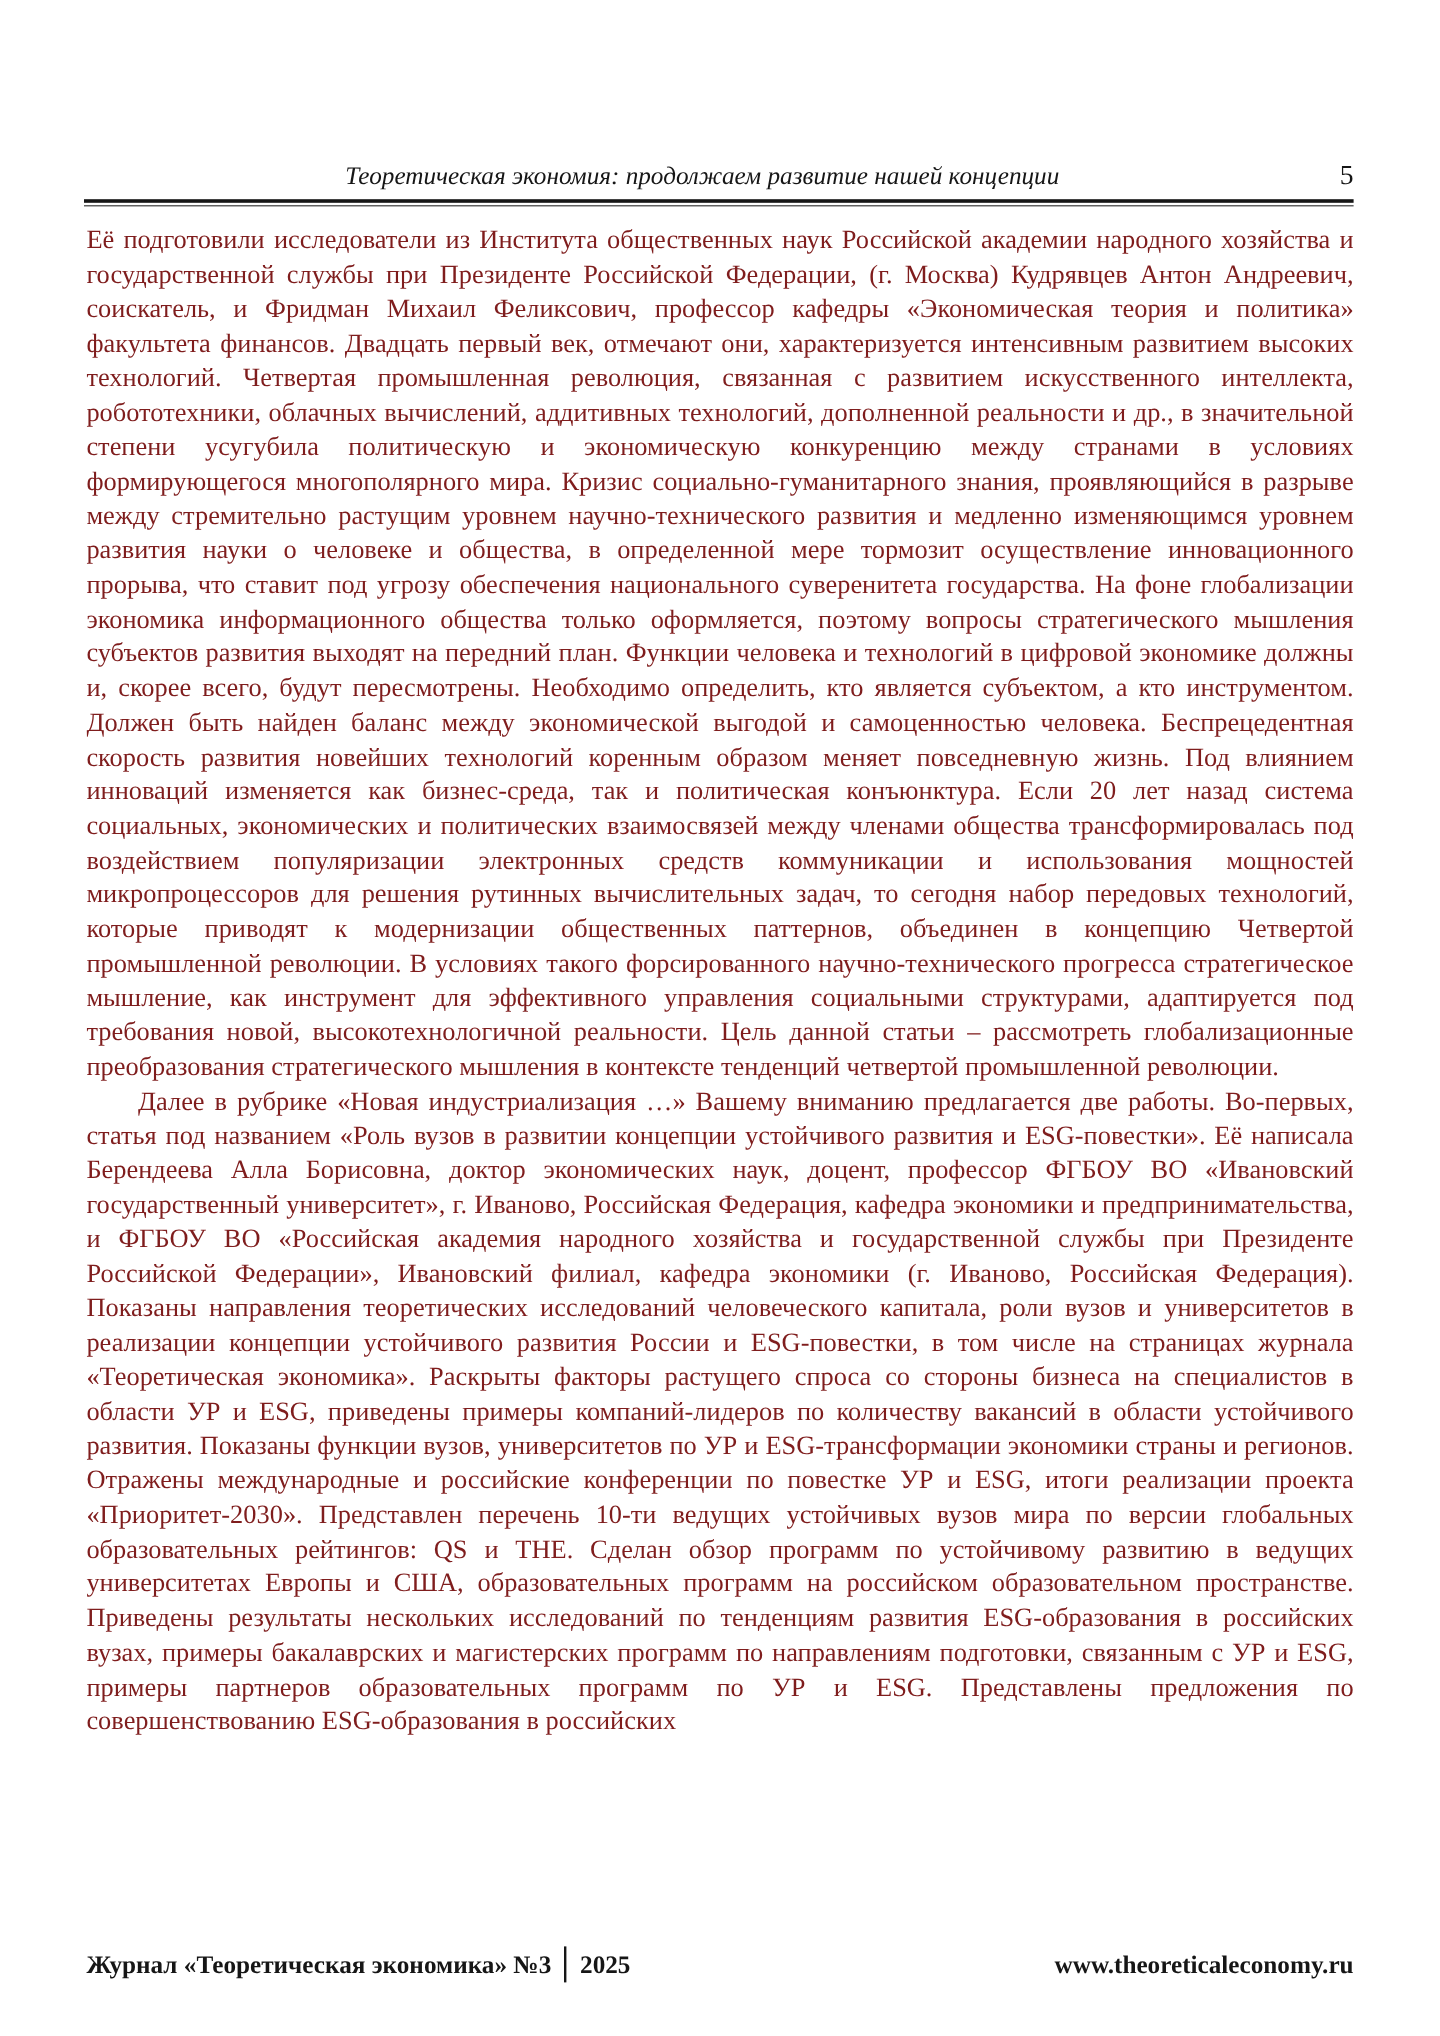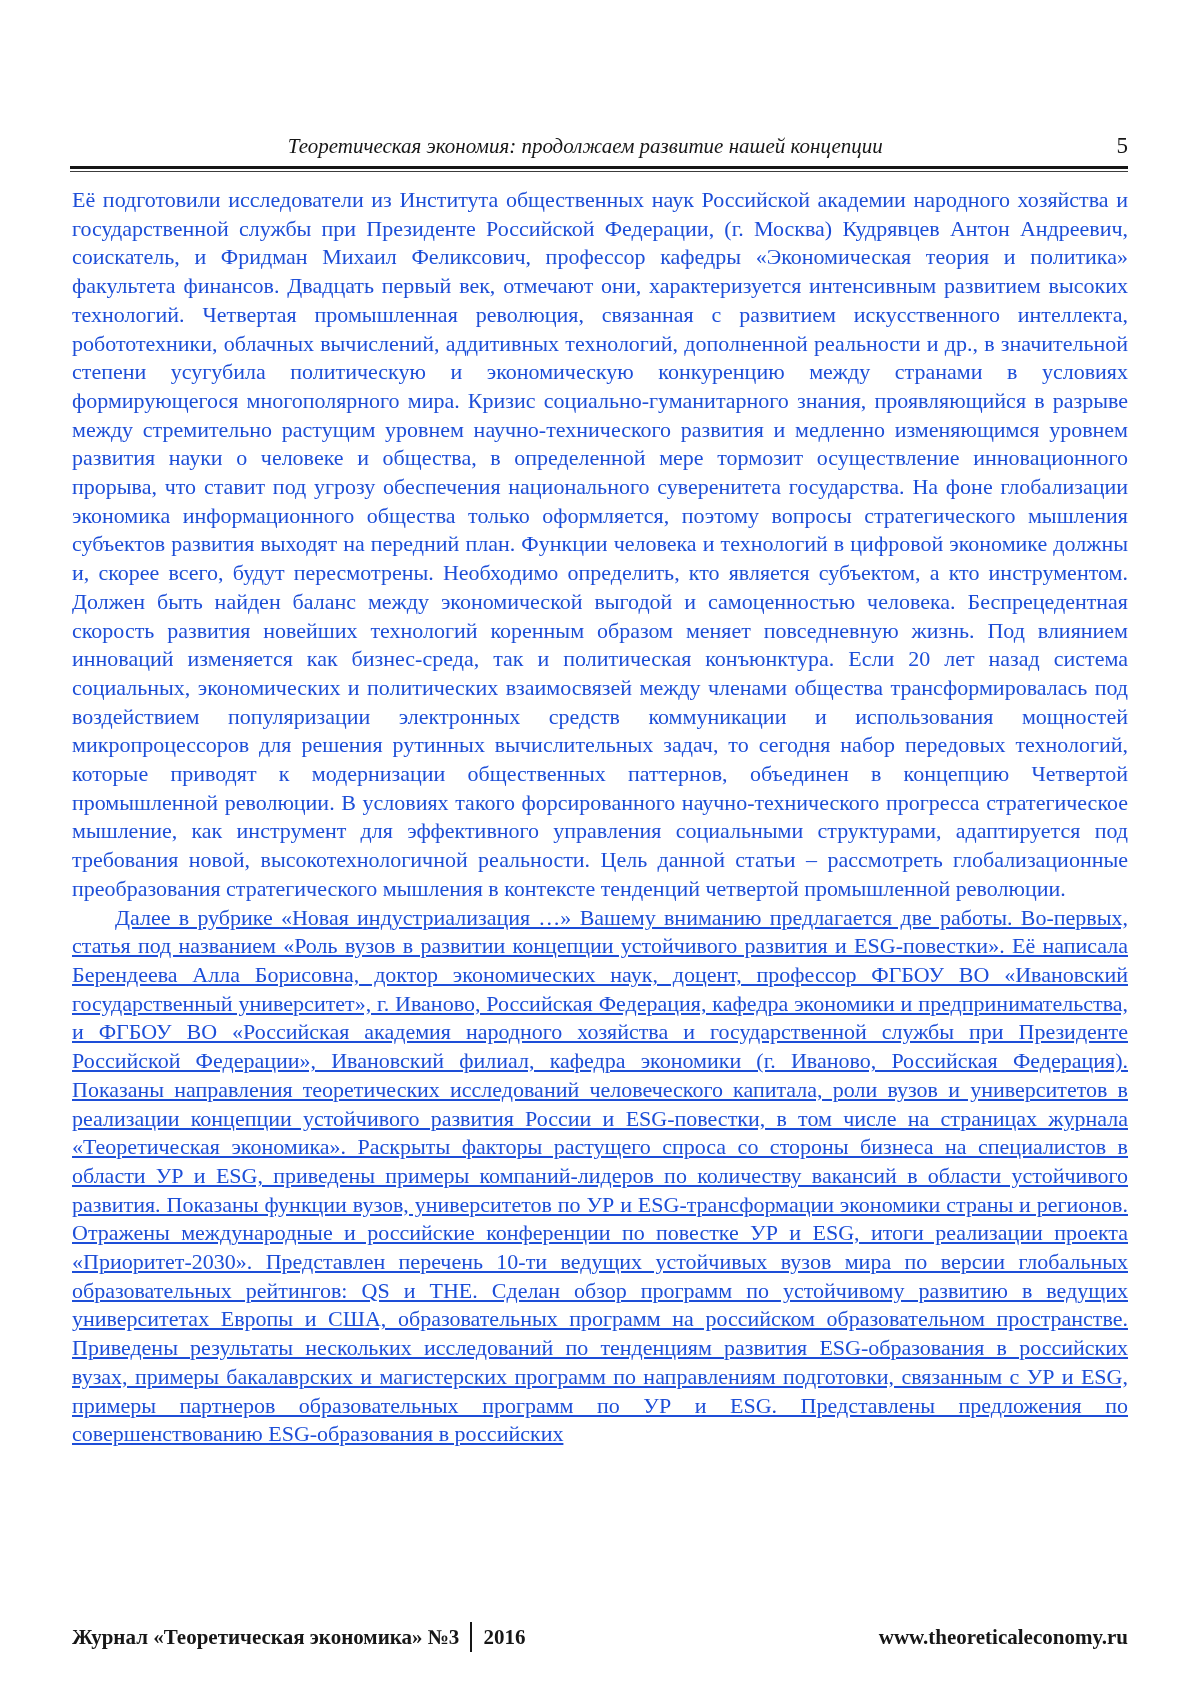--- a/index.html
+++ b/index.html
@@ -51,29 +51,28 @@
   .body-text {
     position: absolute;
     top: 186px;
     left: 72px;
     width: 1056px;
     height: 1400px;
     overflow: hidden;
     font-size: 22px;
     line-height: 28.7px;
     text-align: justify;
-    color: #1d4ed8;
+    color: #7f1d1d;
   }
   .body-text p {
     margin: 0;
     padding: 0;
   }
   .body-text p.indent {
     text-indent: 43px;
-    text-decoration: underline;
   }
   .footer-row {
     position: absolute;
     top: 1622px;
     left: 72px;
     width: 1056px;
     display: flex;
     justify-content: space-between;
     align-items: center;
     font-size: 21px;
@@ -105,18 +104,18 @@
 
   <div class="body-text">
     <p>Её подготовили исследователи из Института общественных наук Российской академии народного хозяйства и государственной службы при Президенте Российской Федерации, (г. Москва) Кудрявцев Антон Андреевич, соискатель, и Фридман Михаил Феликсович, профессор кафедры «Экономическая теория и политика» факультета финансов. Двадцать первый век, отмечают они, характеризуется интенсивным развитием высоких технологий. Четвертая промышленная революция, связанная с развитием искусственного интеллекта, робототехники, облачных вычислений, аддитивных технологий, дополненной реальности и др., в значительной степени усугубила политическую и экономическую конкуренцию между странами в условиях формирующегося многополярного мира. Кризис социально-гуманитарного знания, проявляющийся в разрыве между стремительно растущим уровнем научно-технического развития и медленно изменяющимся уровнем развития науки о человеке и общества, в определенной мере тормозит осуществление инновационного прорыва, что ставит под угрозу обеспечения национального суверенитета государства. На фоне глобализации экономика информационного общества только оформляется, поэтому вопросы стратегического мышления субъектов развития выходят на передний план. Функции человека и технологий в цифровой экономике должны и, скорее всего, будут пересмотрены. Необходимо определить, кто является субъектом, а кто инструментом. Должен быть найден баланс между экономической выгодой и самоценностью человека. Беспрецедентная скорость развития новейших технологий коренным образом меняет повседневную жизнь. Под влиянием инноваций изменяется как бизнес-среда, так и политическая конъюнктура. Если 20 лет назад система социальных, экономических и политических взаимосвязей между членами общества трансформировалась под воздействием популяризации электронных средств коммуникации и использования мощностей микропроцессоров для решения рутинных вычислительных задач, то сегодня набор передовых технологий, которые приводят к модернизации общественных паттернов, объединен в концепцию Четвертой промышленной революции. В условиях такого форсированного научно-технического прогресса стратегическое мышление, как инструмент для эффективного управления социальными структурами, адаптируется под требования новой, высокотехнологичной реальности. Цель данной статьи – рассмотреть глобализационные преобразования стратегического мышления в контексте тенденций четвертой промышленной революции.</p>
     <p class="indent">Далее в рубрике «Новая индустриализация …» Вашему вниманию предлагается две работы. Во-первых, статья под названием «Роль вузов в развитии концепции устойчивого развития и ESG-повестки». Её написала Берендеева Алла Борисовна, доктор экономических наук, доцент, профессор ФГБОУ ВО «Ивановский государственный университет», г. Иваново, Российская Федерация, кафедра экономики и предпринимательства, и ФГБОУ ВО «Российская академия народного хозяйства и государственной службы при Президенте Российской Федерации», Ивановский филиал, кафедра экономики (г. Иваново, Российская Федерация). Показаны направления теоретических исследований человеческого капитала, роли вузов и университетов в реализации концепции устойчивого развития России и ESG-повестки, в том числе на страницах журнала «Теоретическая экономика». Раскрыты факторы растущего спроса со стороны бизнеса на специалистов в области УР и ESG, приведены примеры компаний-лидеров по количеству вакансий в области устойчивого развития. Показаны функции вузов, университетов по УР и ESG-трансформации экономики страны и регионов. Отражены международные и российские конференции по повестке УР и ESG, итоги реализации проекта «Приоритет-2030». Представлен перечень 10-ти ведущих устойчивых вузов мира по версии глобальных образовательных рейтингов: QS и THE. Сделан обзор программ по устойчивому развитию в ведущих университетах Европы и США, образовательных программ на российском образовательном пространстве. Приведены результаты нескольких исследований по тенденциям развития ESG-образования в российских вузах, примеры бакалаврских и магистерских программ по направлениям подготовки, связанным с УР и ESG, примеры партнеров образовательных программ по УР и ESG. Представлены предложения по совершенствованию ESG-образования в российских</p>
   </div>
 
   <div class="footer-row">
     <div class="footer-left">
       <span>Журнал «Теоретическая экономика» №3</span>
       <span class="footer-divider"></span>
-      <span>2016</span>
+      <span>2025</span>
     </div>
     <div>www.theoreticaleconomy.ru</div>
   </div>
 
 </div>
 
 </body></html>

